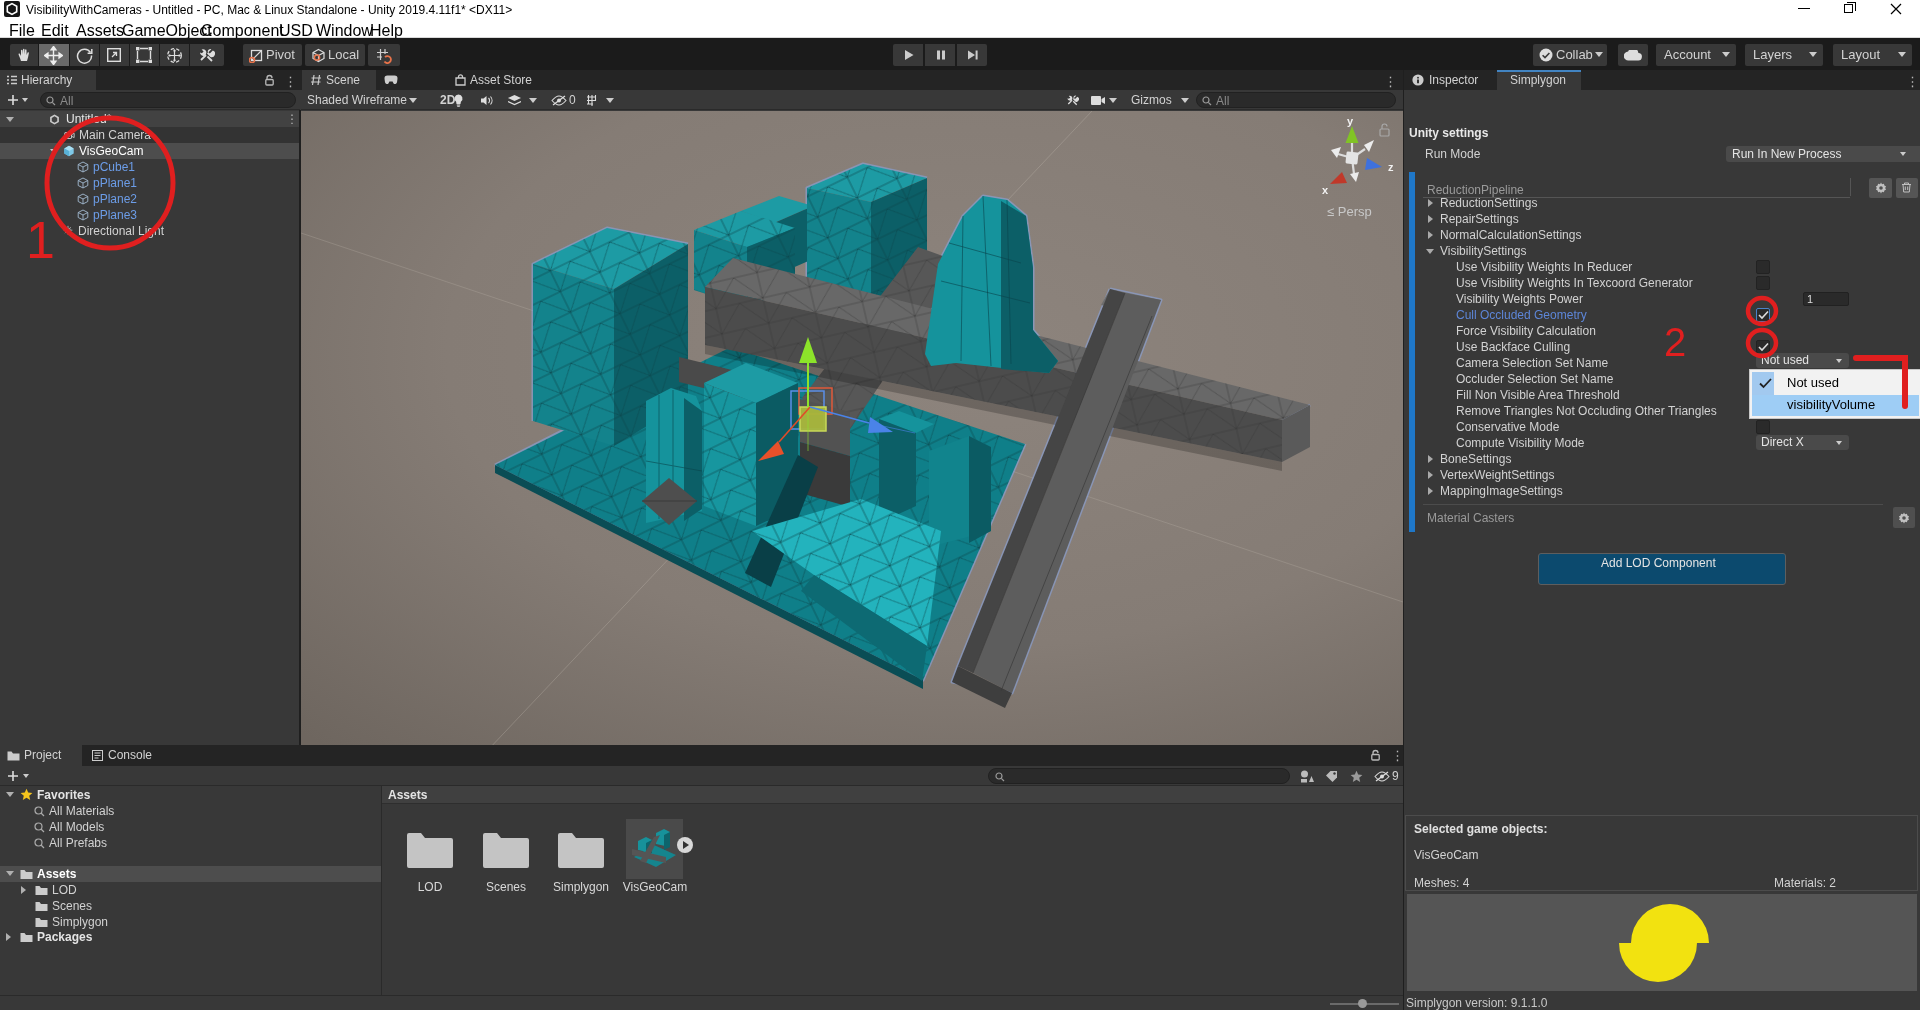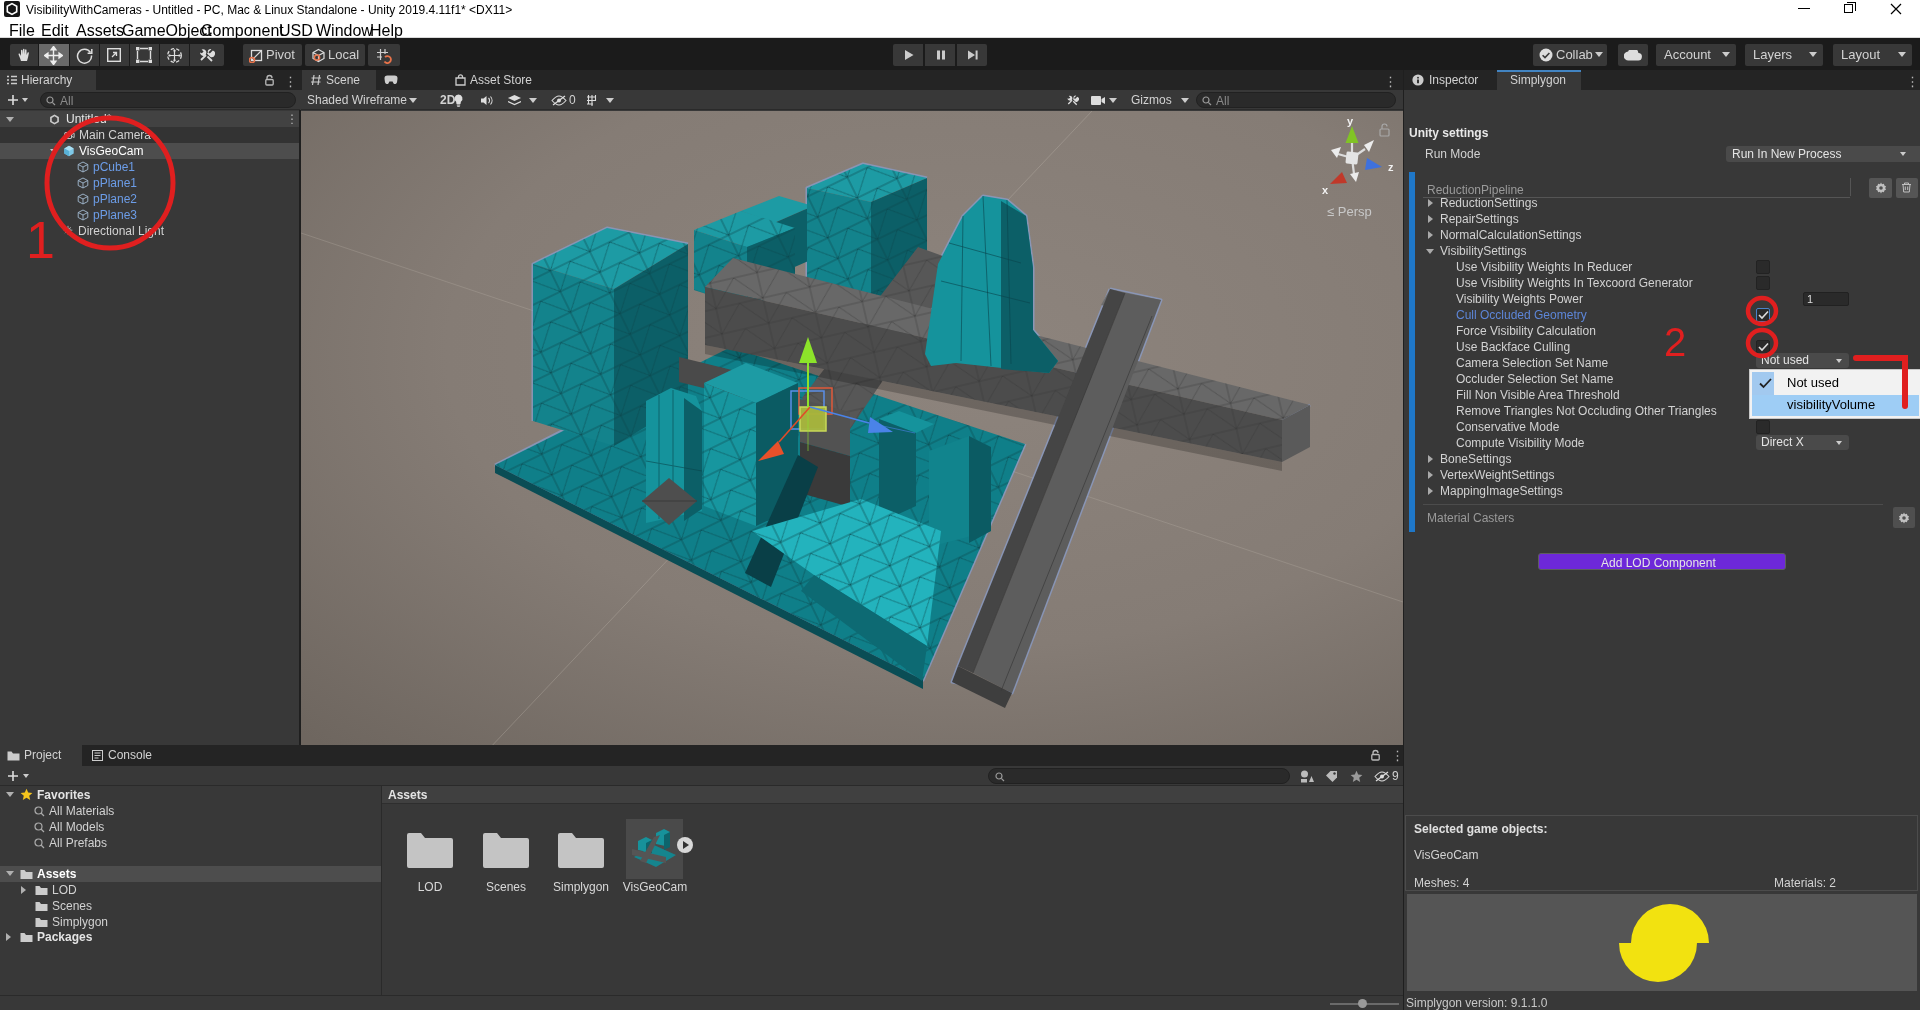--- a/index.html
+++ b/index.html
@@ -540,21 +540,21 @@
 
   <div class="abs" style="left:19px;top:414px;width:460px;height:24px;border-top:1px solid #4c4c4c;">
     <span class="abs" style="left:4px;top:6px;color:#9a9a9a;font-size:12px;">Material Casters</span>
   </div>
   <div class="abs" style="left:489px;top:417px;width:22px;height:21px;background:#4f4f4f;border-radius:2px;"></div>
   <svg class="abs" style="left:494px;top:422px;" width="12" height="12" viewBox="0 0 12 12">
       <path d="M6 0.5 l1 1.7 1.9-.5 .5 1.9 1.7 1 -1 1.4 1 1.4 -1.7 1 -.5 1.9 -1.9-.5 -1 1.7 -1-1.7 -1.9.5 -.5-1.9 -1.7-1 1-1.4 -1-1.4 1.7-1 .5-1.9 1.9.5Z" fill="#c0c0c0"></path>
       <circle cx="6" cy="6" r="1.8" fill="#4f4f4f"></circle>
     </svg>
 
-  <div class="abs" style="left:134px;top:463px;width:248px;height:17px;background:#6d28d9;border:1px solid #5e5e5e;border-radius:3px;">
+  <div class="abs" style="left:134px;top:463px;width:248px;height:32px;background:#0c4a6e;border:1px solid #5e5e5e;border-radius:3px;">
     <span class="abs" style="left:62px;top:2px;color:#e4e4e4;font-size:12px;">Add LOD Component</span>
   </div>
 
   <div class="abs" style="left:345px;top:279px;width:171px;height:50px;background:#f2f2f2;border:1px solid #c8c8c8;border-right:none;">
     <div class="abs" style="left:2px;top:2px;width:22px;height:23px;background:#a2c9ef;"></div>
     <div class="abs" style="left:2px;top:25px;width:167px;height:21px;background:#9ecdf5;"></div>
     <svg class="abs" style="left:9px;top:8px;" width="13" height="11">
         <path d="M1 5.5 L4.5 9 L12 1" stroke="#222" stroke-width="1.8" fill="none"></path>
       </svg>
     <span class="abs" style="left:37px;top:5px;color:#000;font-size:13px;">Not used</span>

